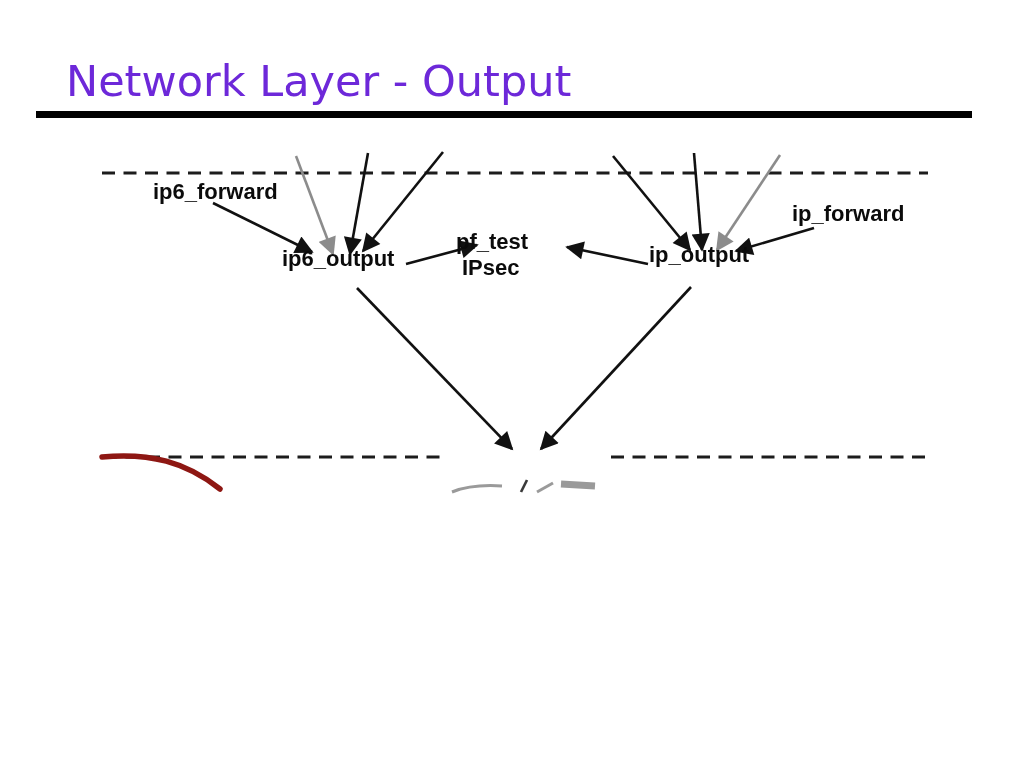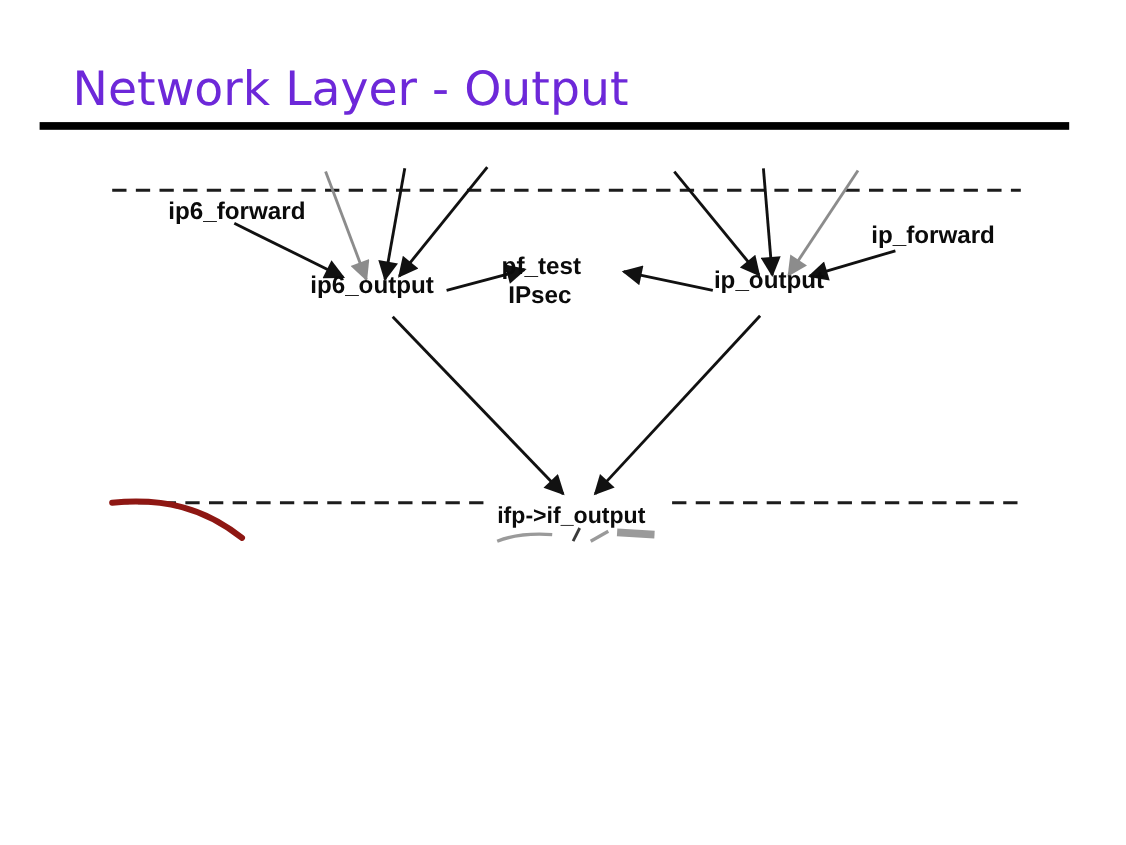--- a/index.html
+++ b/index.html
@@ -76,15 +76,14 @@
 
     <path d="M102 457 C 150 452.5, 186 462, 220 489" fill="none" stroke="#8e1713" stroke-width="5.5" stroke-linecap="round"></path>
   </svg>
 
   <div class="node-label lbl-ip6-forward">ip6_forward</div>
   <div class="node-label lbl-ip6-output">ip6_output</div>
   <div class="node-label lbl-pf-test">pf_test</div>
   <div class="node-label lbl-ipsec">IPsec</div>
   <div class="node-label lbl-ip-output">ip_output</div>
   <div class="node-label lbl-ip-forward">ip_forward</div>
-  <div class="node-label lbl-ifp-if-output">ifp-&gt;if_output</div>
 
 </div>
 
 </body></html>

